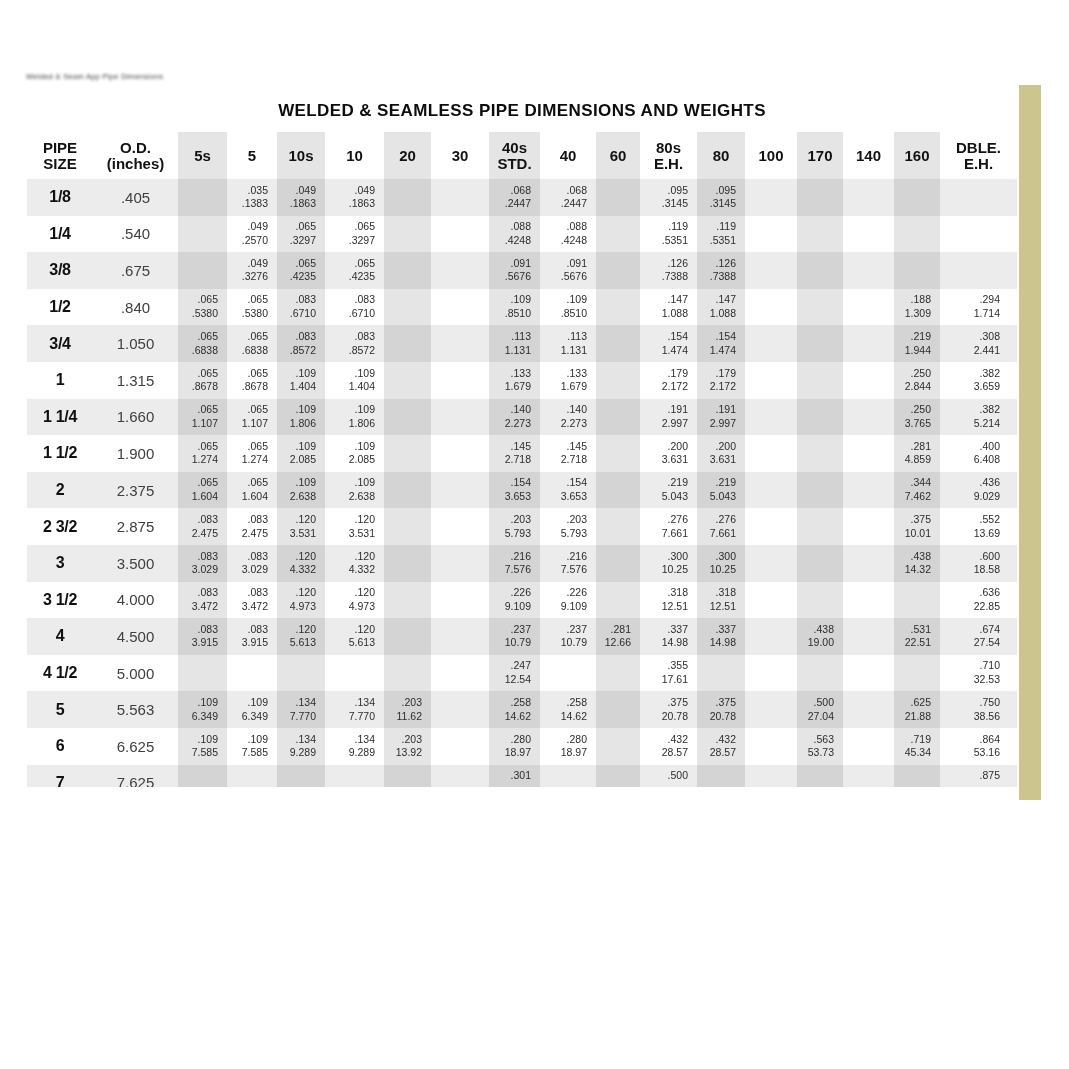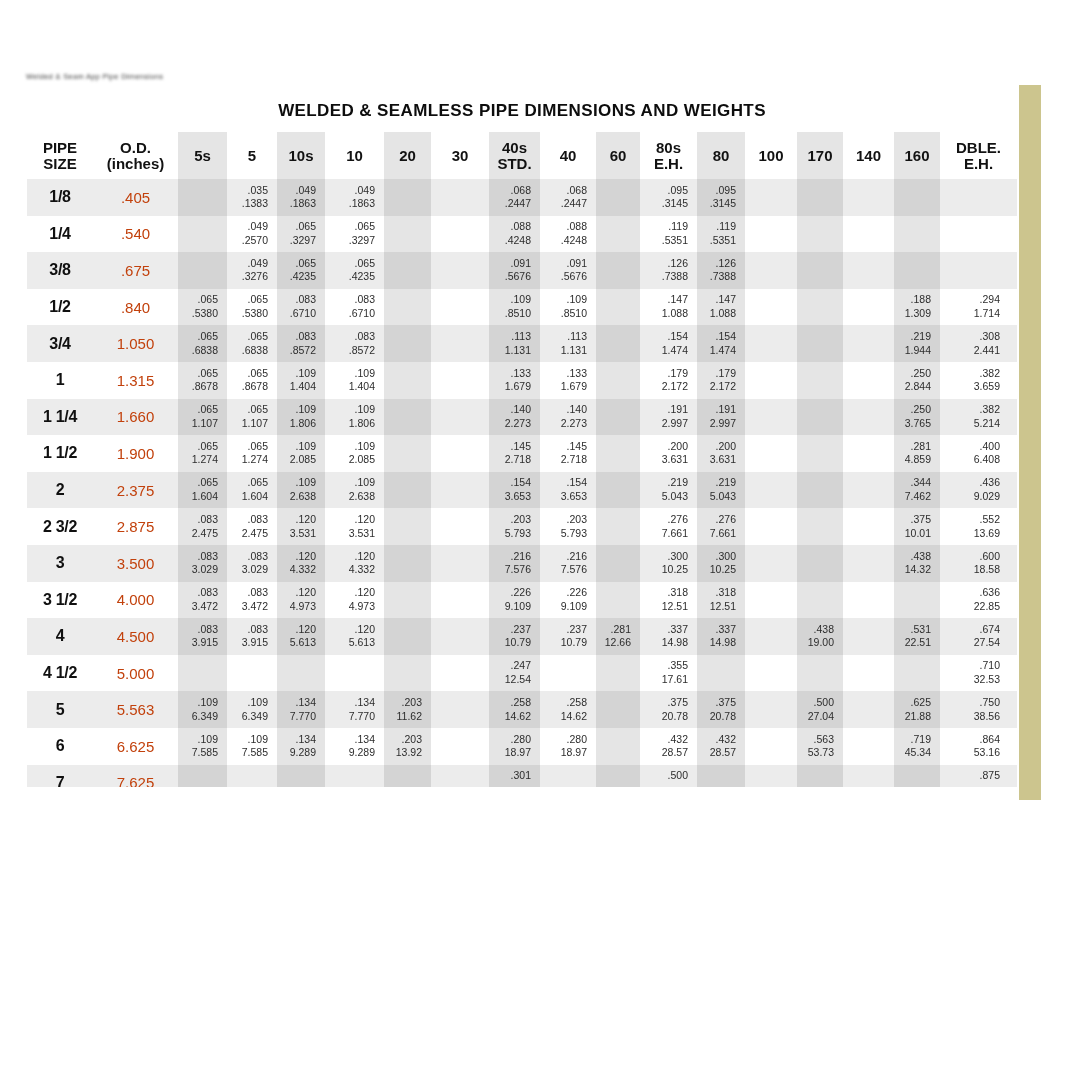--- a/index.html
+++ b/index.html
@@ -11,21 +11,21 @@
   .table-clip{position:absolute;left:27px;top:99px;width:992px;height:688px;overflow:hidden;}
   .title{width:990px;text-align:center;font-size:17px;font-weight:700;color:#0d0d0d;
          letter-spacing:.4px;line-height:20px;margin:2px 0 11px 0;}
   table.pipes{border-collapse:collapse;table-layout:fixed;width:990px;}
   table.pipes th{height:47px;padding:0;font-size:15px;font-weight:700;color:#121212;
                  line-height:16px;text-align:center;vertical-align:middle;white-space:pre-line;}
   table.pipes td{height:36.6px;padding:0;vertical-align:middle;}
   tr.shaded{background:#ececec;}
   .striped{background-image:linear-gradient(rgba(0,0,0,0.10),rgba(0,0,0,0.10));}
   td.c-size{font-size:16px;font-weight:700;color:#101010;text-align:center;letter-spacing:-.3px;}
-  td.c-od{font-size:15px;font-weight:400;color:#c2410c;text-align:center;}
+  td.c-od{font-size:15px;font-weight:400;color:#404040;text-align:center;}
   td.c-val .ln{font-size:10.5px;line-height:13.6px;min-height:13.6px;color:#2d2d2d;
                text-align:right;padding-right:9px;}
   td.c-val:last-child .ln{padding-right:17px;text-align:right;}
 </style>
 </head>
 <body>
 
 <div class="page">
   <div class="doc-note">Welded &amp; Seam App  Pipe Dimensions</div>
   <div class="accent-bar" style="background: rgb(204, 197, 142);"></div>

